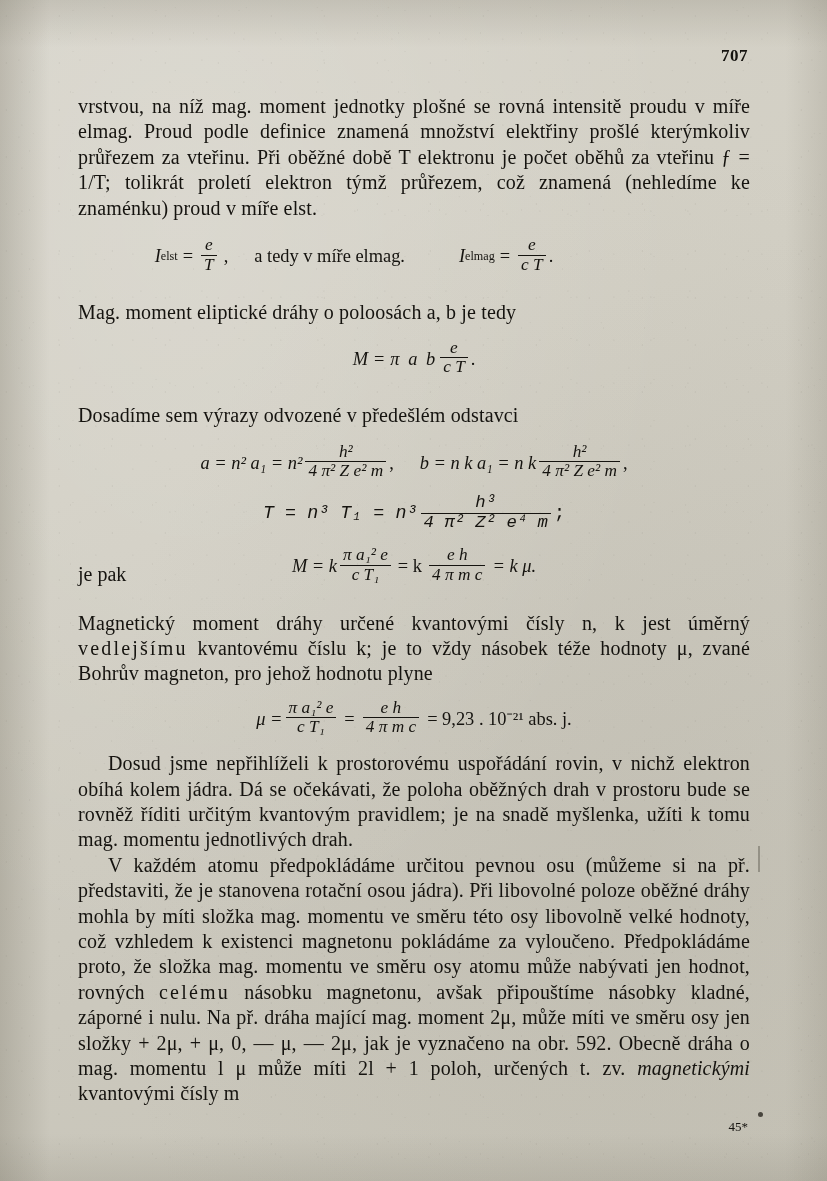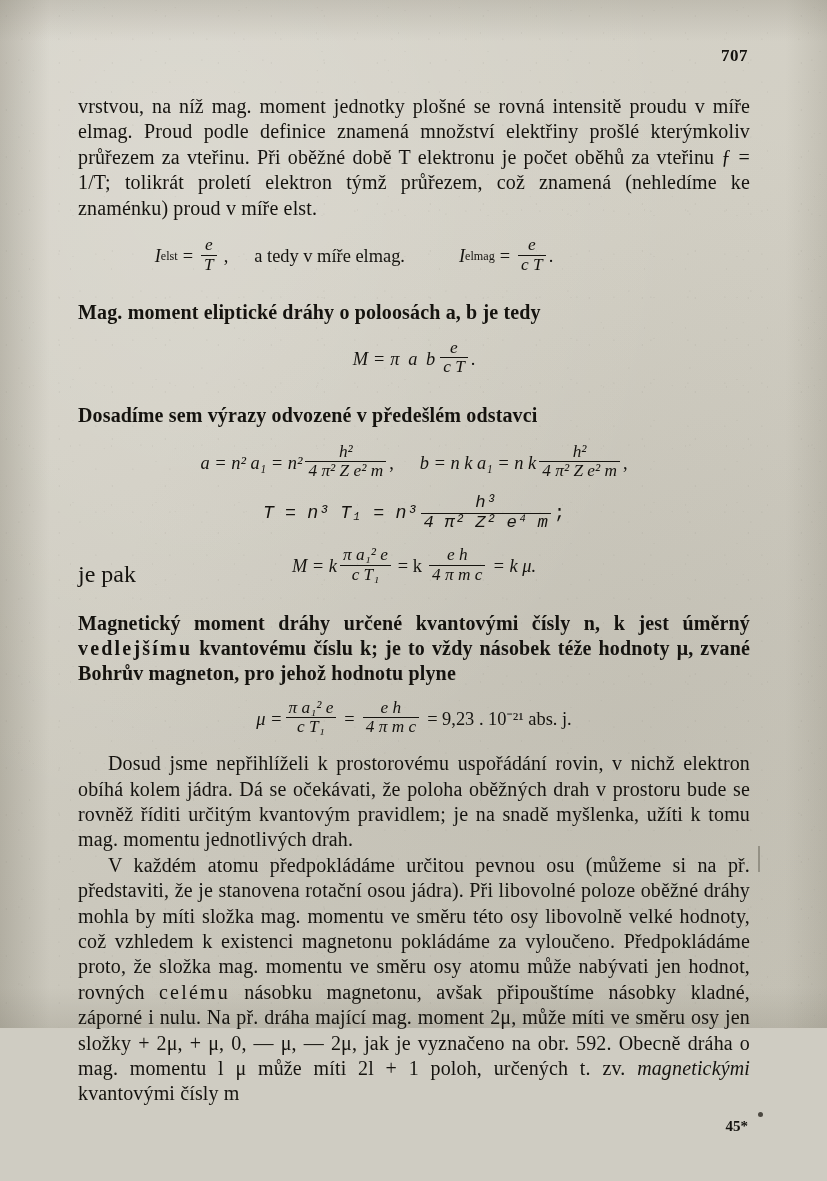--- a/index.html
+++ b/index.html
@@ -9,21 +9,21 @@
   body {
     width: 827px;
     height: 1181px;
     background: #cfccc2;
     font-family: "Liberation Serif", serif;
     overflow: hidden;
   }
   .page {
     position: relative;
     width: 827px;
-    height: 1028px;
+    height: 1181px;
     background:
       radial-gradient(ellipse at 22% 18%, rgba(255,255,255,0.16), rgba(255,255,255,0) 55%),
       radial-gradient(ellipse at 78% 72%, rgba(140,135,120,0.13), rgba(255,255,255,0) 60%),
       linear-gradient(160deg, #d6d3c9 0%, #d2cfc4 35%, #cbc8bd 70%, #c7c4b8 100%);
   }
   
   .grain {
     position: absolute;
     inset: 0;
     pointer-events: none;
@@ -70,21 +70,21 @@
     text-justify: inter-word;
     letter-spacing: 0.15px;
   }
   p.ind { text-indent: 30px; }
   .eq {
     text-align: center;
     margin: 13px 0 13px 0;
     font-size: 18.4px;
     line-height: 26px;
   }
-  .gap-s { margin-top: 25px; font-weight: bold; }
+  .gap-s { margin-top: 25px; }
   i, em { font-style: italic; }
   .frac {
     display: inline-block;
     vertical-align: middle;
     text-align: center;
     margin: 0 3px;
     line-height: 1.08;
     position: relative;
     top: -1px;
   }
@@ -97,29 +97,29 @@
   .eqrow {
     display: flex;
     align-items: center;
     justify-content: center;
     flex-wrap: nowrap;
   }
   .eqrow .item { white-space: nowrap; display: flex; align-items: center; }
   .label-left {
     position: absolute;
     left: 0;
-    font-size: 24px;
+    font-size: 20px;
   }
   .rel { position: relative; }
   .footer-note {
     position: absolute;
     right: 2px;
     bottom: -6px;
-    font-size: 15px;
-    font-weight: bold;
+    font-size: 13px;
+    font-weight: normal;
   }
   .margin-dot {
     position: absolute;
     width: 5px;
     height: 5px;
     border-radius: 50%;
     background: #2a2720;
     opacity: 0.8;
   }
   .margin-tick {

